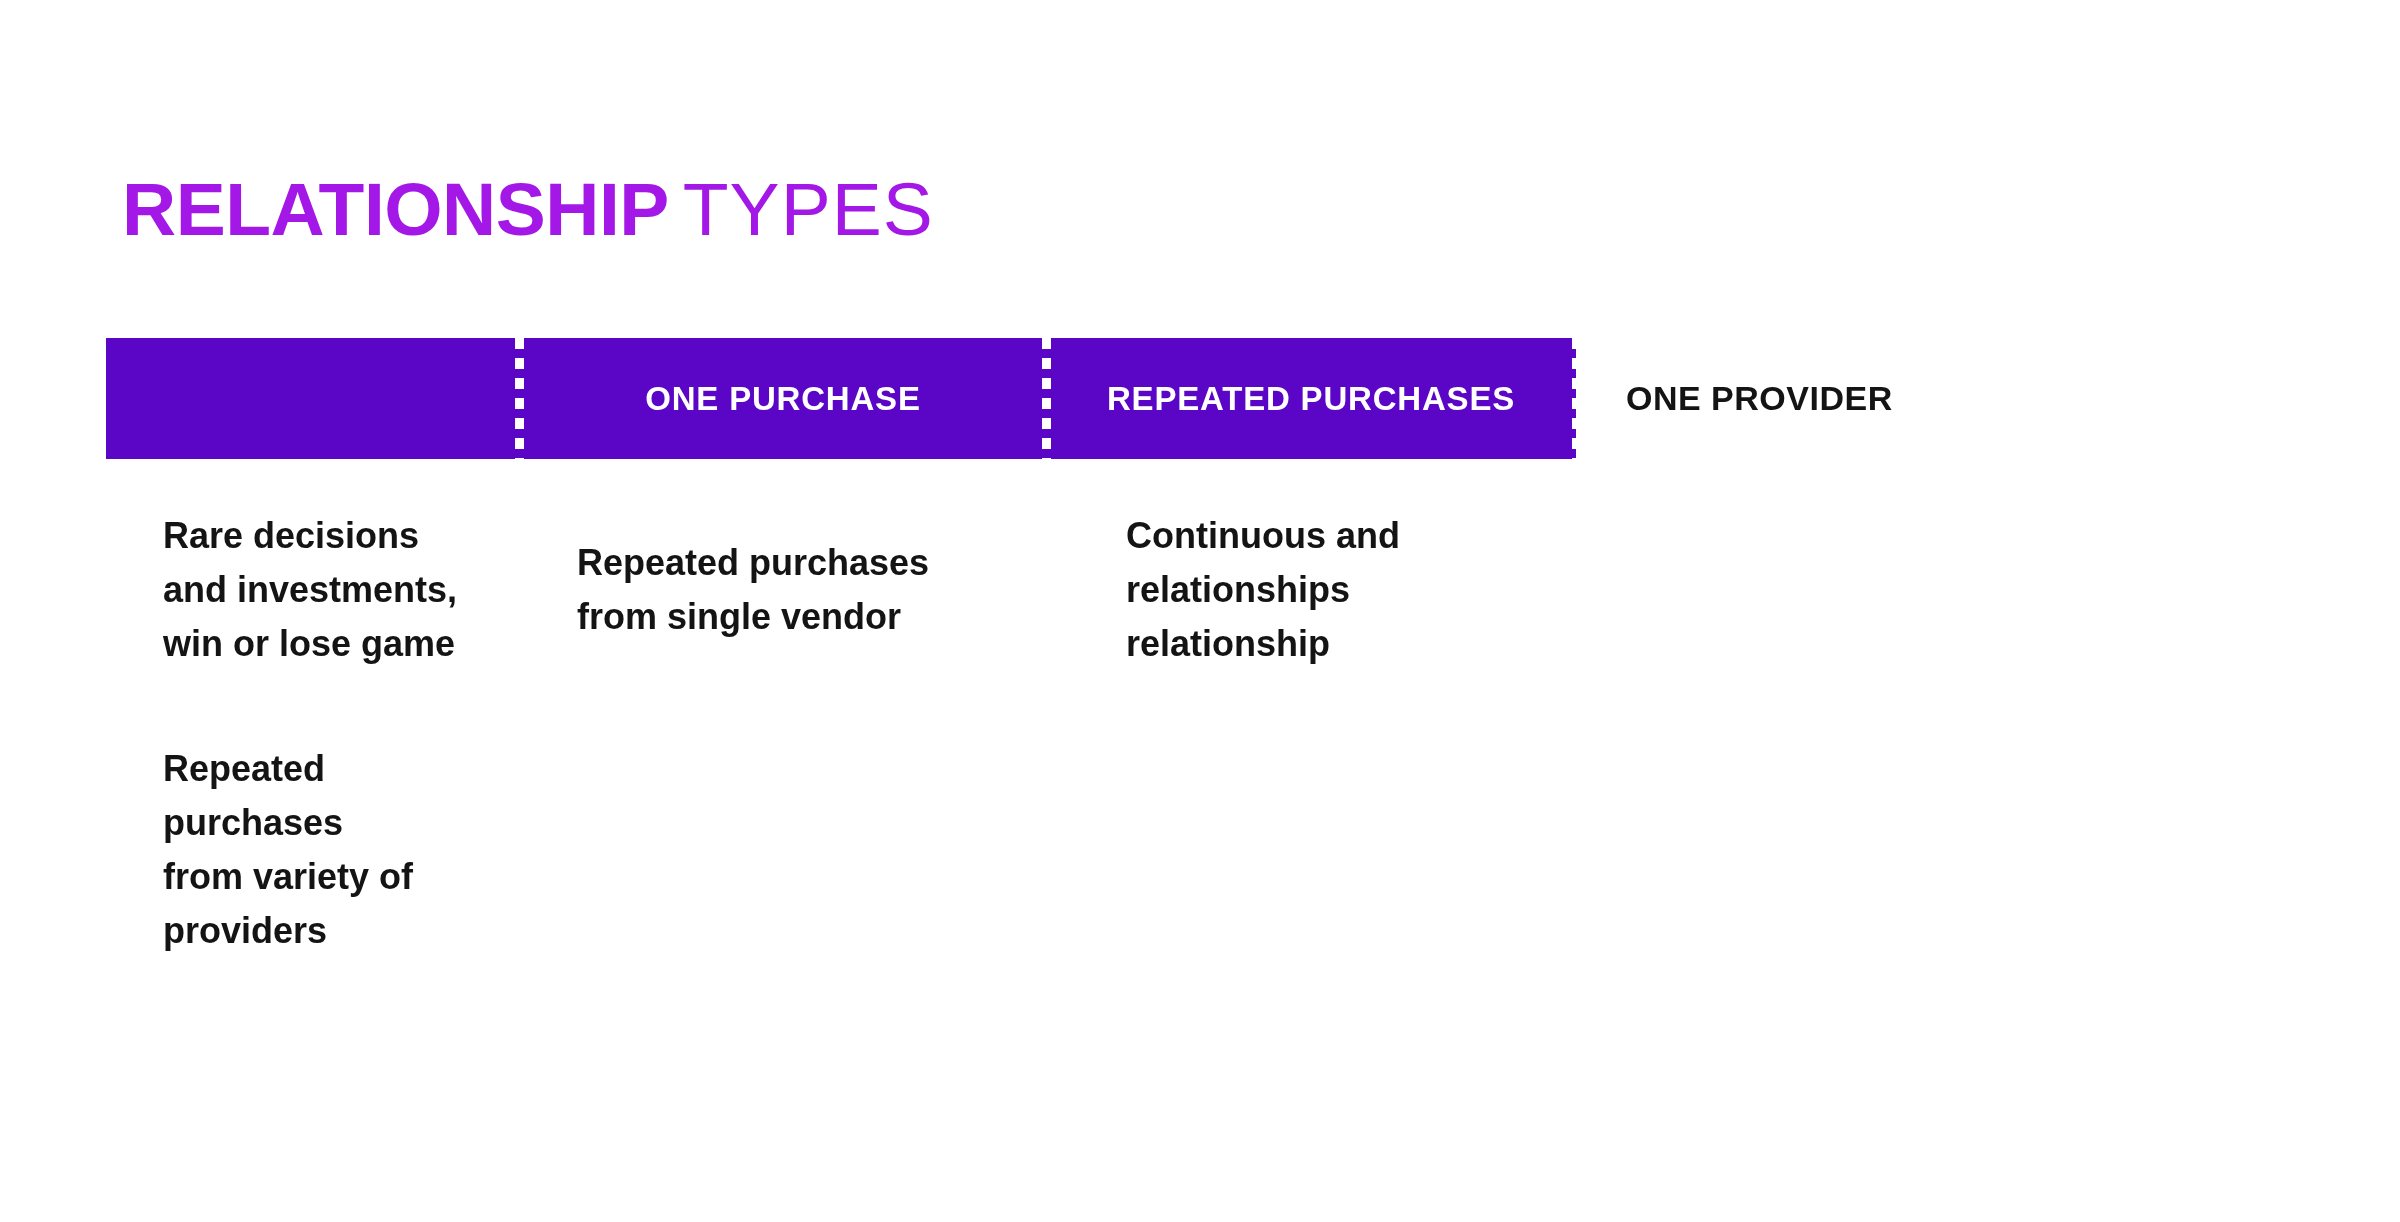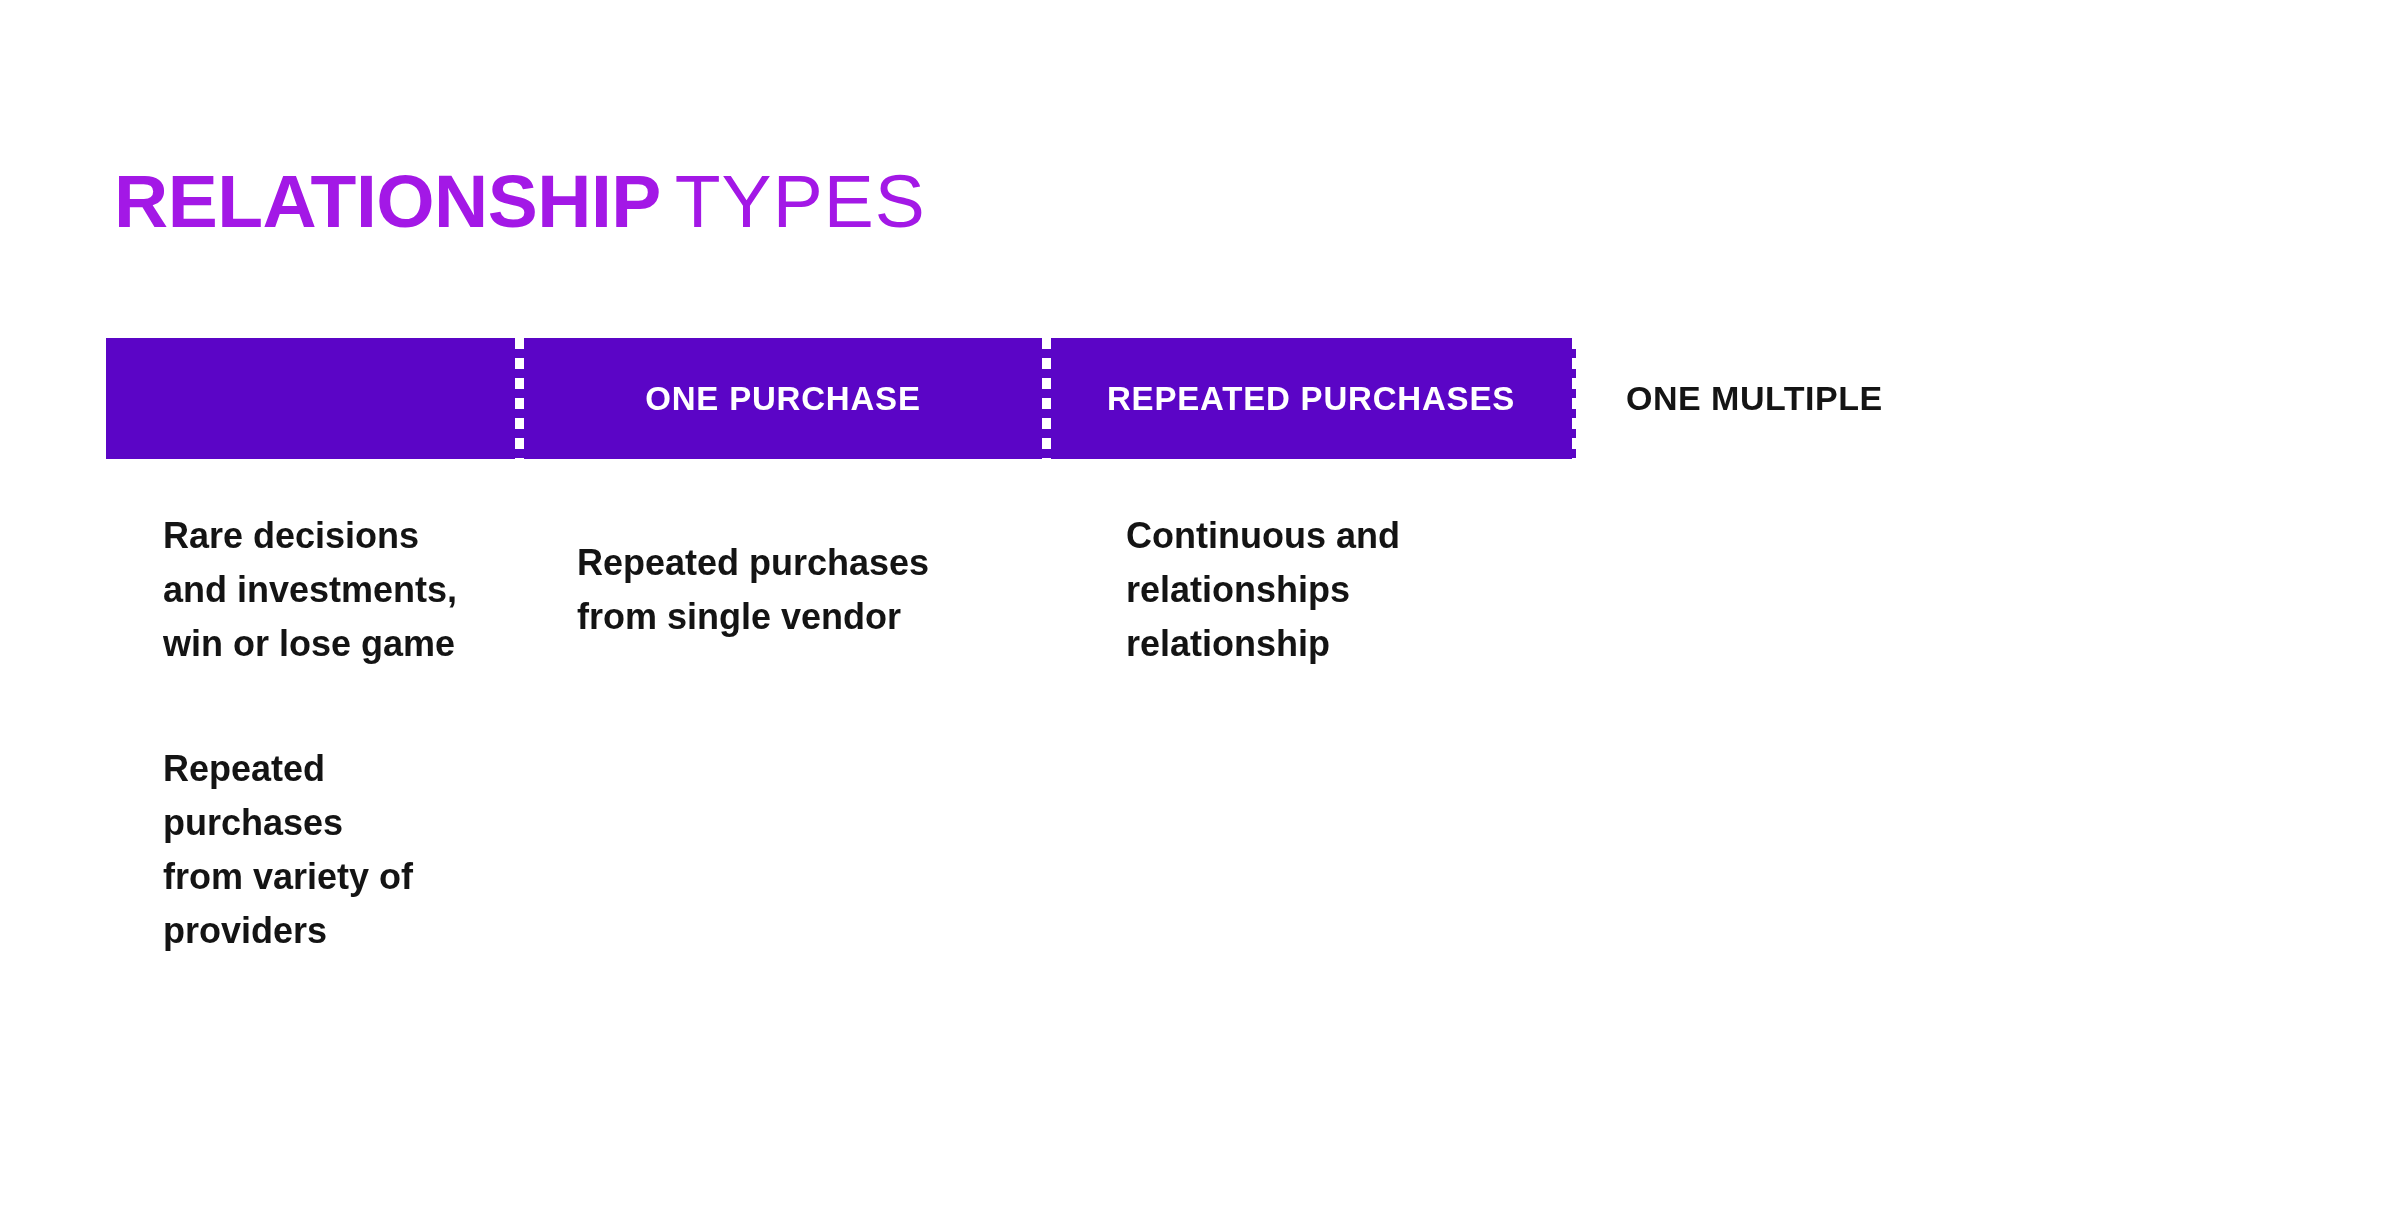--- a/index.html
+++ b/index.html
@@ -14,21 +14,21 @@
     overflow: hidden;
     font-family: "Liberation Sans", "DejaVu Sans", sans-serif;
     color: var(--text-color, #141414);
   }
 
   
   .title {
     position: absolute;
     left: 106px;
     top: 152px;
-    margin: 8px;
+    margin: 16px;
     font-size: 75px;
     line-height: 1.1;
     letter-spacing: -0.5px;
     white-space: nowrap;
     color: var(--title-color, #a318e6);
   }
   .title .title-bold {
     font-weight: 800;
     margin-right: 14px;
   }
@@ -107,21 +107,21 @@
   <span class="title-bold">RELATIONSHIP</span><span class="title-light">TYPES</span>
 </h1>
 
 <div class="rel-table">
 
   <div class="cell th"></div>
   <div class="cell th">ONE PURCHASE</div>
   <div class="cell th">REPEATED PURCHASES</div>
 
   <div class="cell row-a">
-      <div class="row-label">ONE MULTIPLE</div>
+      <div class="row-label">ONE PROVIDER</div>
     </div>
   <div class="cell row-a">
       <div class="body-cell">Rare decisions and investments,
 win or lose game</div>
     </div>
   <div class="cell row-a">
       <div class="body-cell">Repeated purchases
 from single vendor</div>
     </div>
   <div class="cell row-a">

